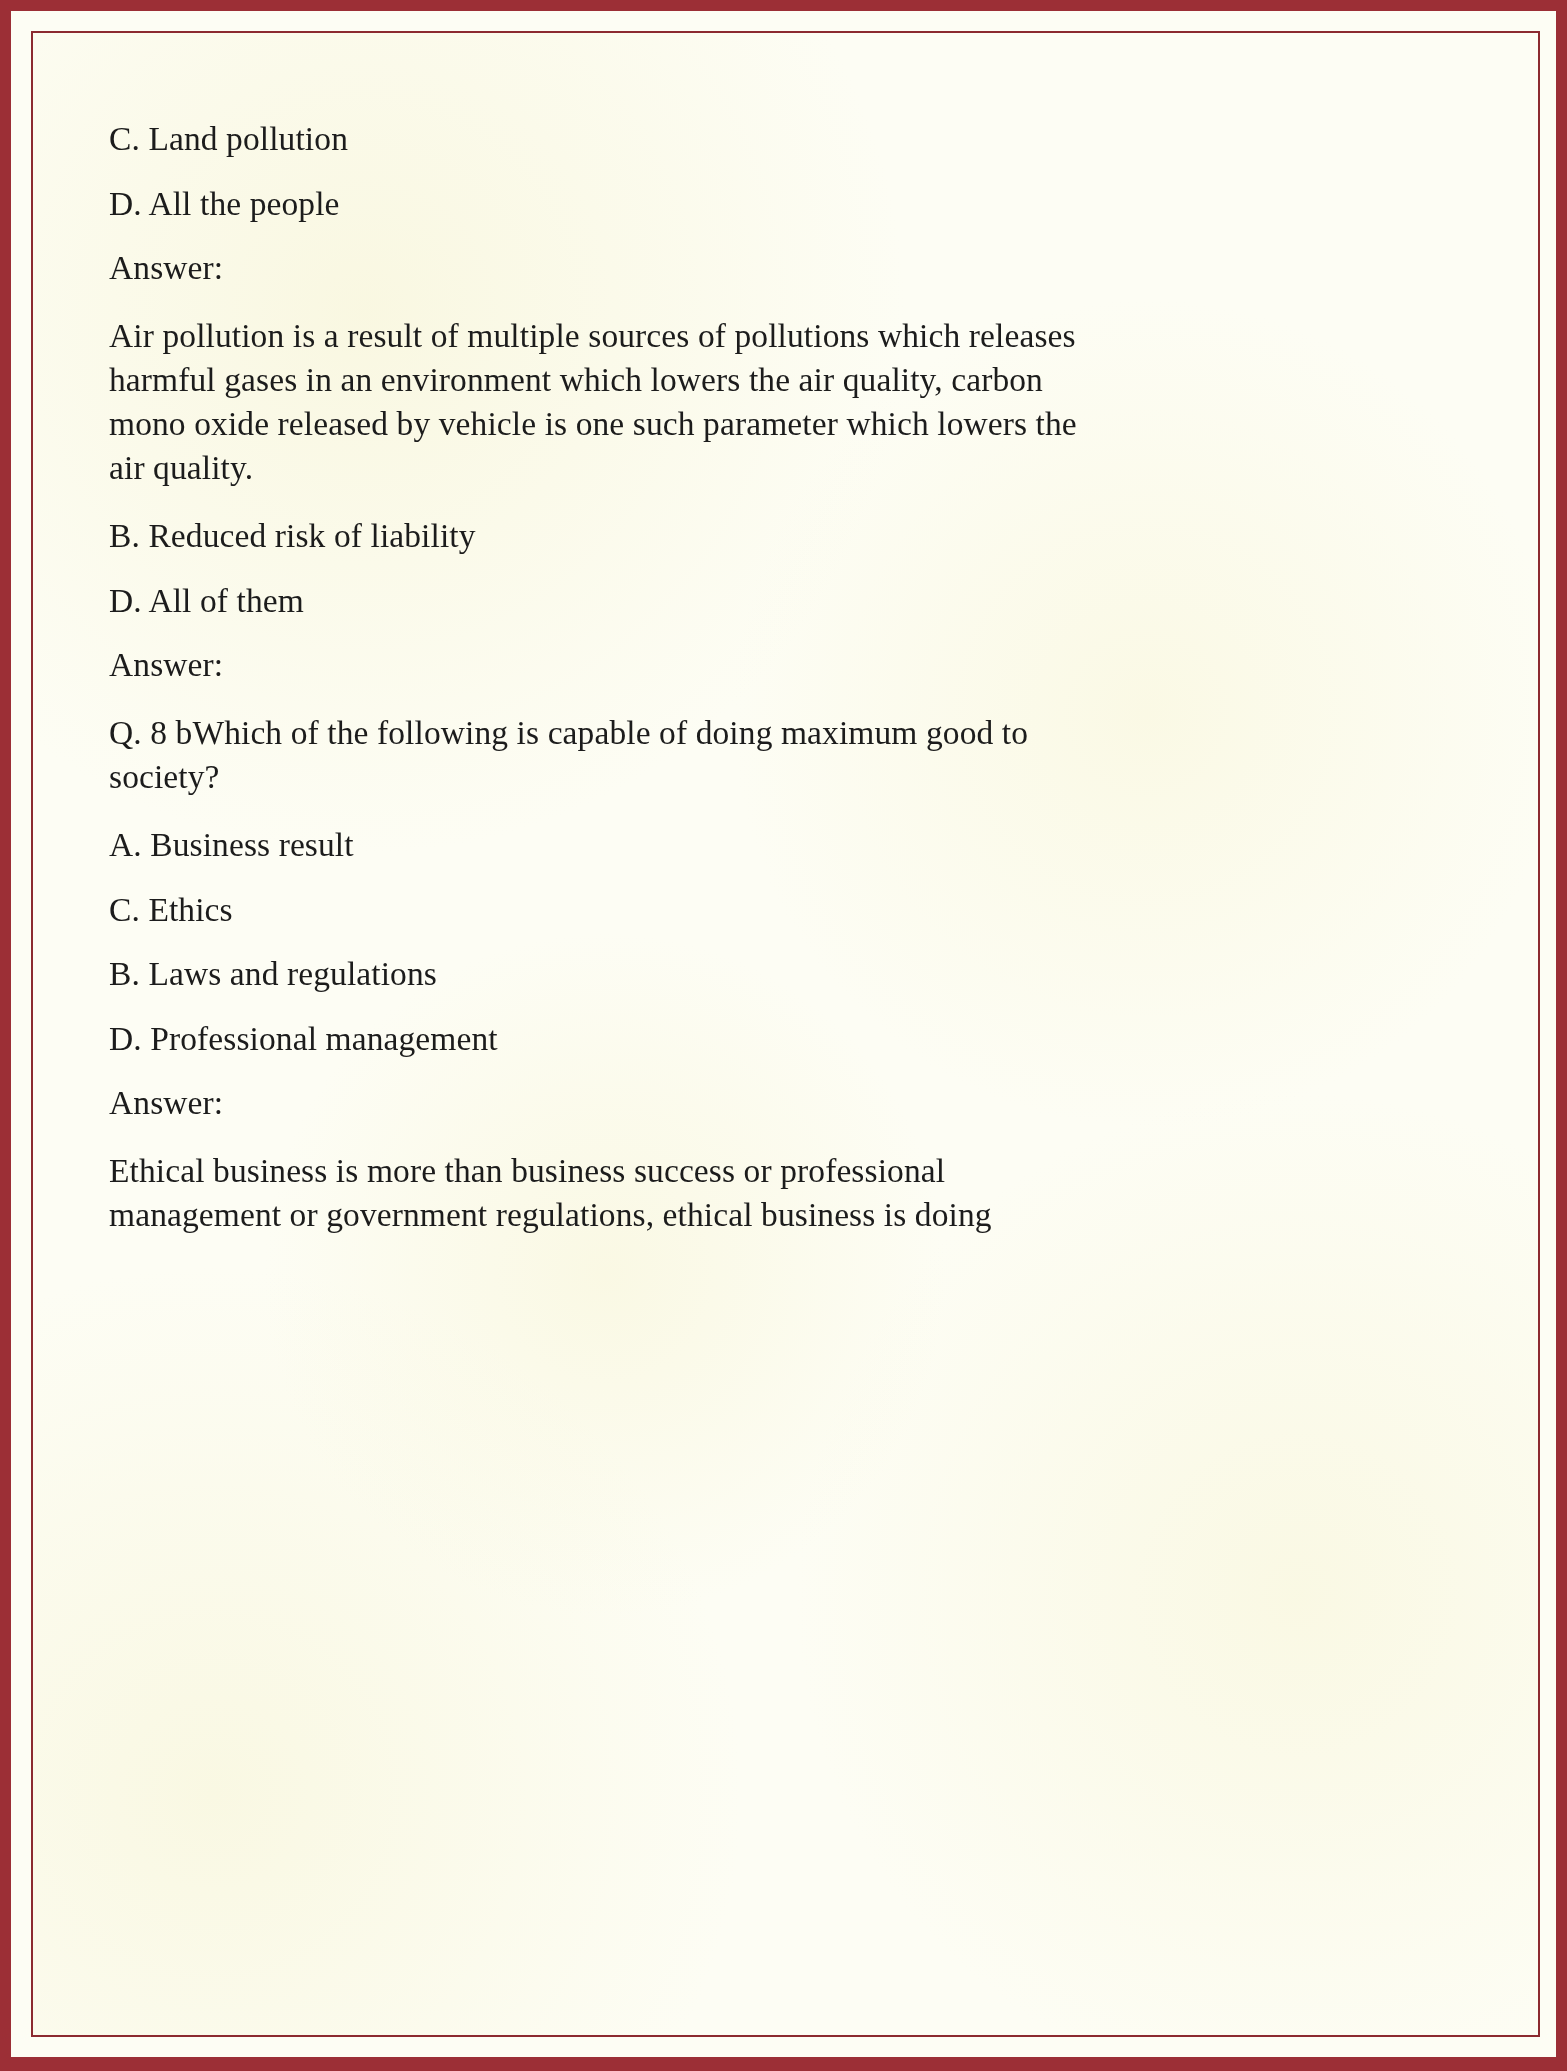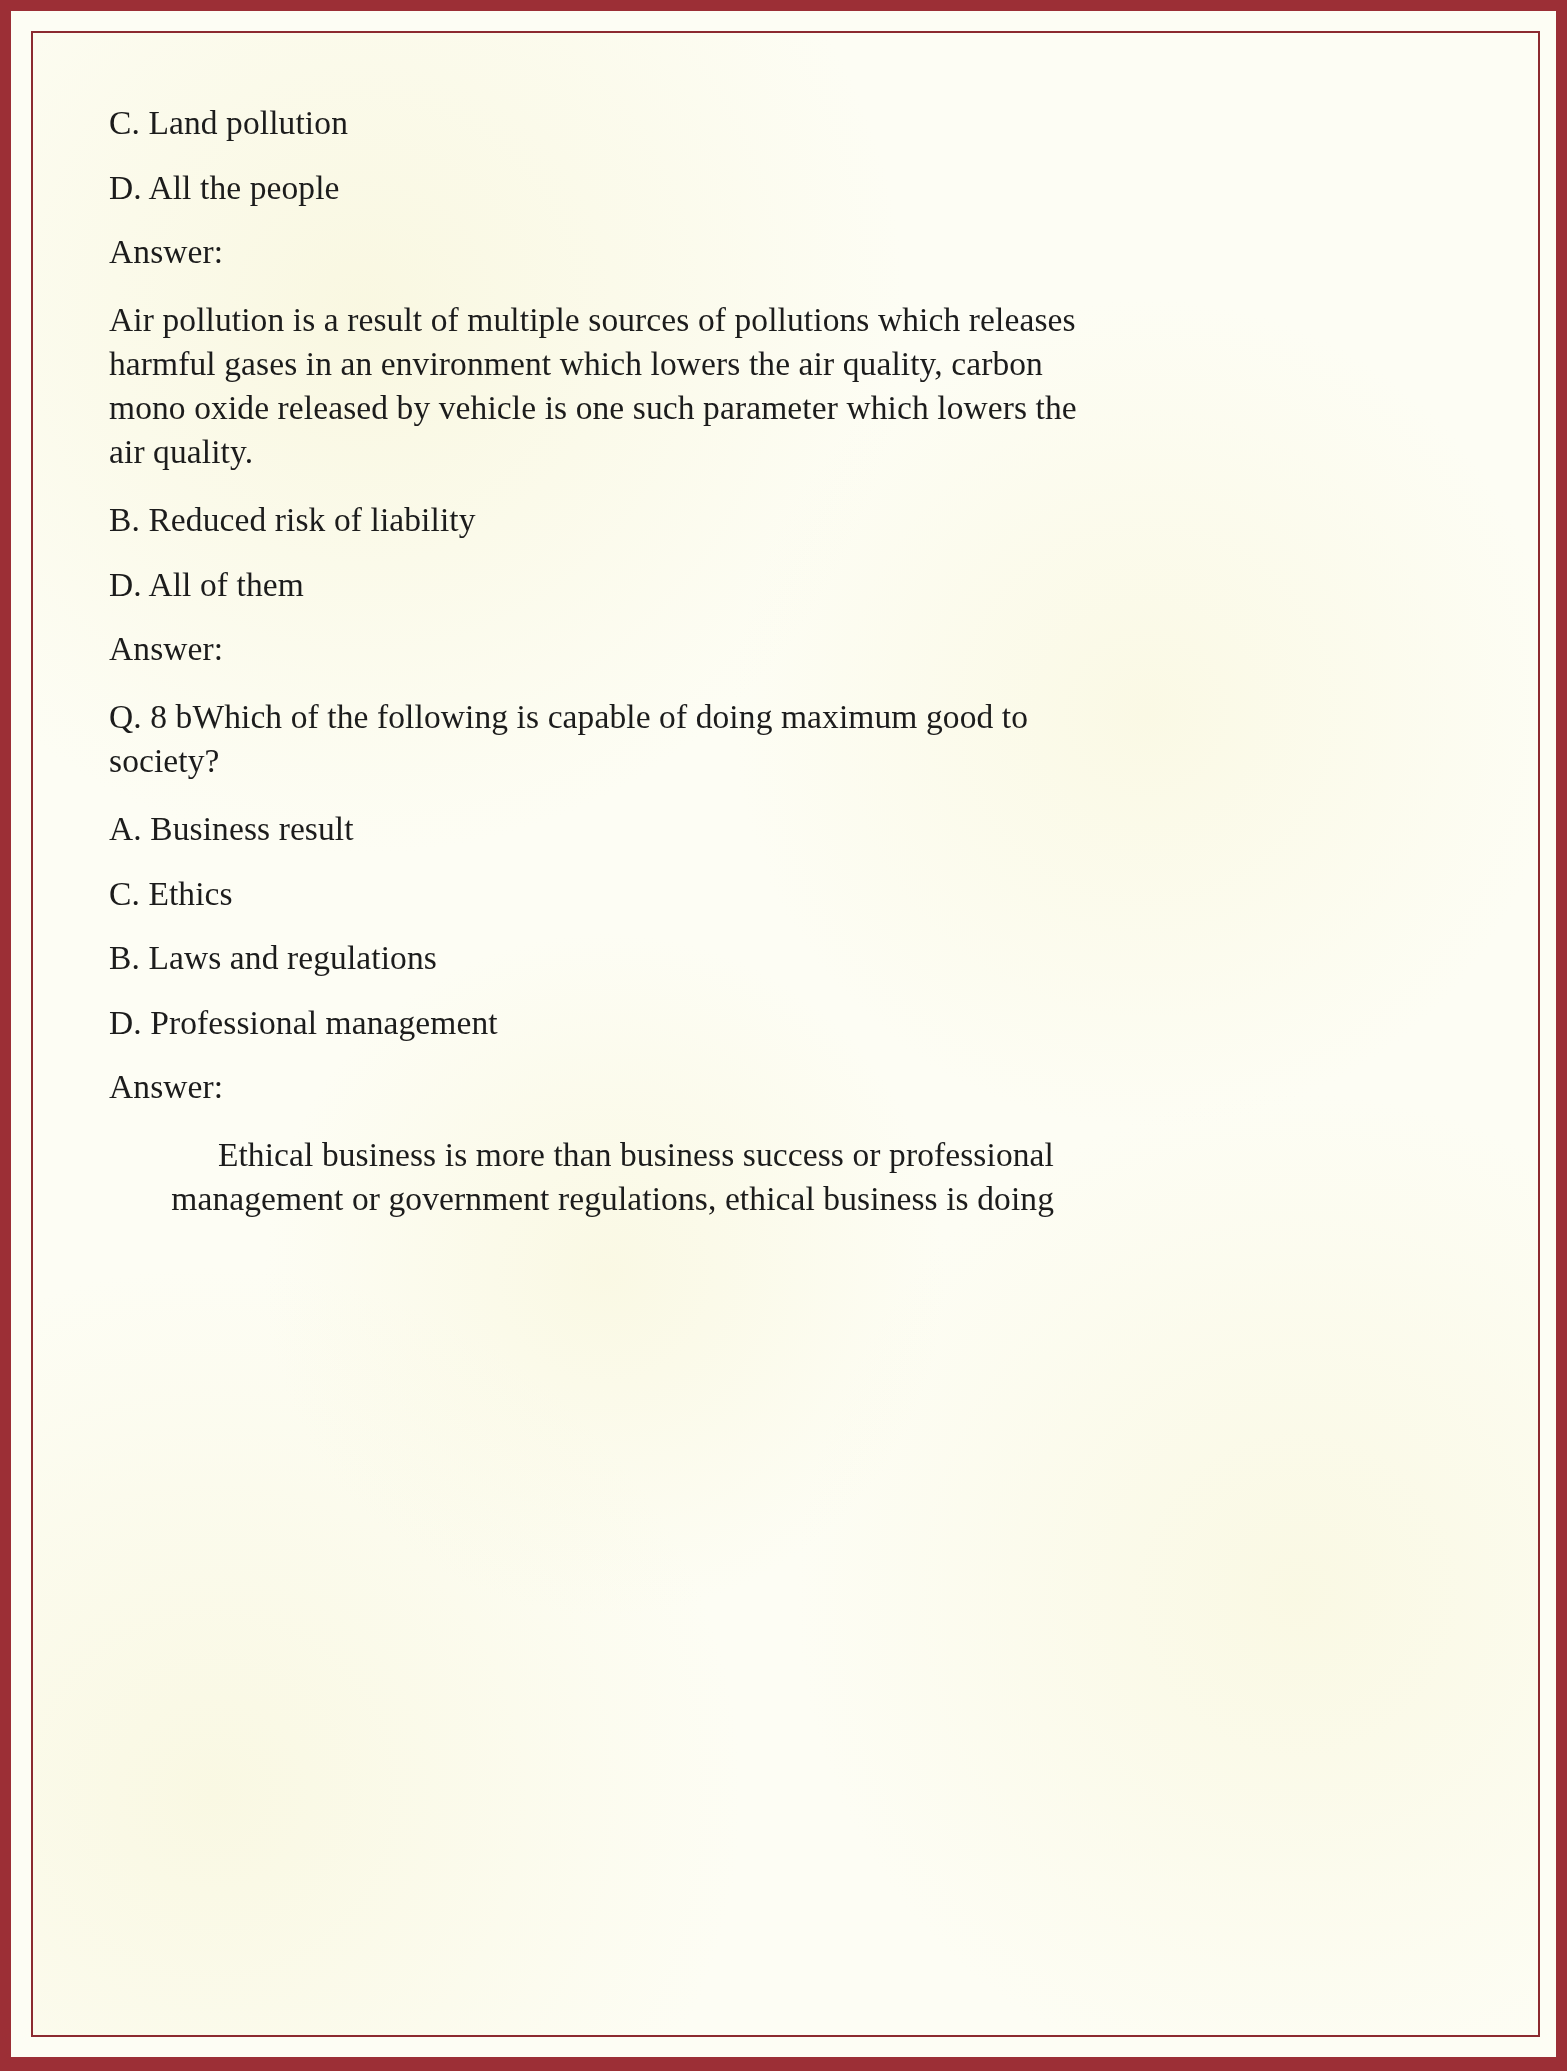--- a/index.html
+++ b/index.html
@@ -66,21 +66,21 @@
   .line,
   .para {
     color: #1c1c1c;
     font-size: 33.5px;
     letter-spacing: 0.1px;
     text-rendering: optimizeLegibility;
   }
 
   
   .line {
-    margin: 0 0 25px 0;
+    margin: 16px 0 25px 0;
     line-height: 1.18;
     white-space: pre-wrap;
   }
 
   .line.q {
     margin-bottom: 25px;
   }
 
   
   .line.answer-label {
@@ -98,21 +98,20 @@
   .para.wide {
     max-width: 1010px;
   }
 
   .para.narrow {
     max-width: 945px;
   }
 
   .para.last {
     margin-bottom: 0;
-    text-align: right;
   }
 </style>
 </head>
 <body>
 
 <div class="page">
   <div class="sheet-outer">
     <div class="sheet-rule">
       <div class="paper-tint"></div>
 

